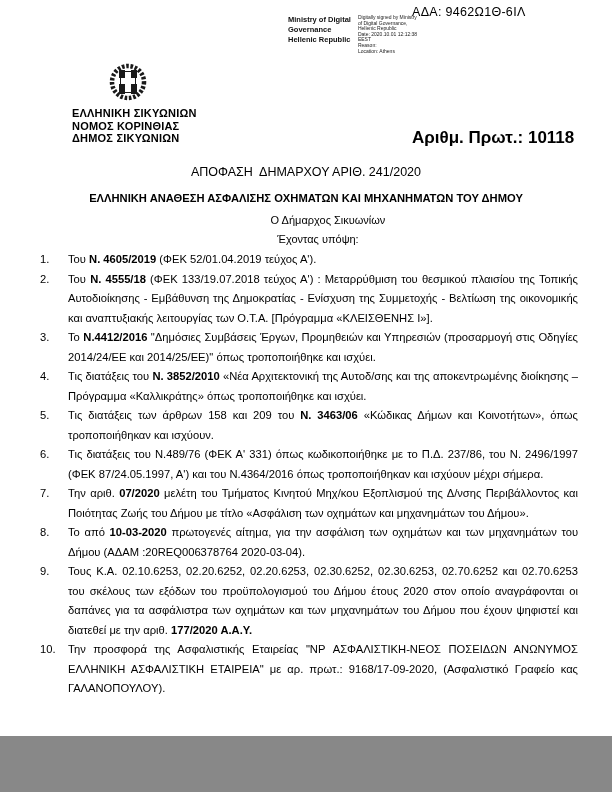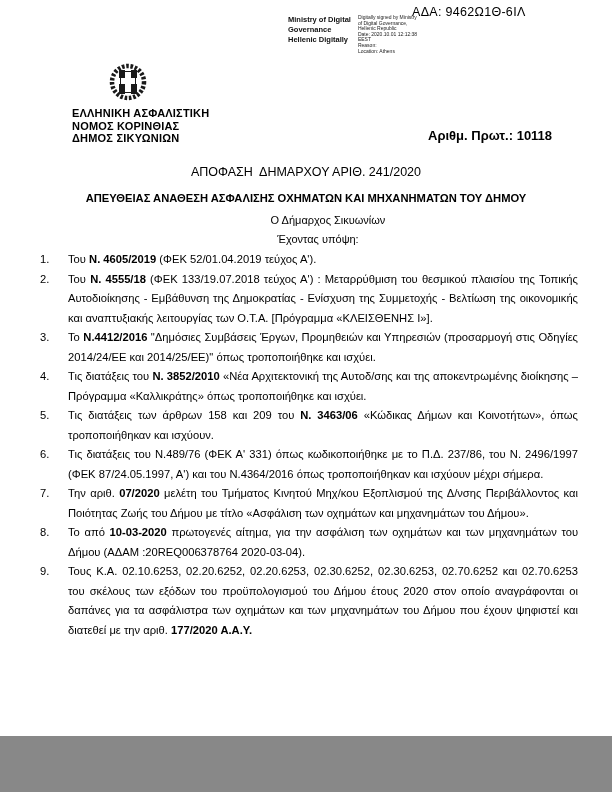--- a/index.html
+++ b/index.html
@@ -15,21 +15,21 @@
   
   .ada{position:absolute;left:412px;top:5px;font-size:12.5px;letter-spacing:.3px;}
   
   .sig-block{position:absolute;left:288px;top:15px;display:flex;gap:7px;align-items:flex-start;}
   .sig-authority{font-size:7.5px;font-weight:bold;line-height:10px;color:#111;white-space:pre-line;}
   .sig-details{font-size:5px;line-height:5.6px;color:#222;white-space:pre-line;transform-origin:left top;}
   
   .org-header{position:absolute;left:72px;top:60px;}
   .emblem{display:block;margin-left:36px;margin-bottom:3px;}
   .org-line{font-size:11px;font-weight:bold;line-height:12.5px;letter-spacing:.2px;}
-  .protocol{position:absolute;left:428px;top:128px;font-size:13px;font-weight:bold;}
+  .protocol{position:absolute;left:412px;top:128px;font-size:17px;font-weight:bold;}
   
   .title{position:absolute;top:165px;left:0;width:100%;text-align:center;font-size:12.5px;font-weight:normal;white-space:pre-wrap;}
   .subtitle{position:absolute;top:192px;left:0;width:100%;text-align:center;font-size:11.2px;font-weight:bold;}
   .issuer{position:absolute;top:214px;left:0;width:100%;text-align:center;font-size:11px;margin-left:22px;}
   .preamble{position:absolute;top:233px;left:12px;width:100%;text-align:center;font-size:11px;}
   
   .list{position:absolute;top:250px;left:40px;width:538px;margin:0;padding:0;list-style:none;font-size:11.2px;line-height:19.5px;}
   .item{display:flex;}
   .num{width:28px;flex:none;}
   .txt{flex:1;text-align:justify;}
@@ -39,47 +39,47 @@
 </head>
 <body>
 
 <div class="page">
 
   <div class="ada"><span>ΑΔΑ:</span> <span>9462Ω1Θ-6ΙΛ</span></div>
 
   <div class="sig-block">
     <div class="sig-authority">Ministry of Digital
 Governance
-Hellenic Digitally</div>
+Hellenic Republic</div>
     <div class="sig-details">Digitally signed by Ministry
 of Digital Governance,
 Hellenic Republic
 Date: 2020.10.01 12:12:38
 EEST
 Reason:
 Location: Athens</div>
   </div>
 
   <div class="org-header">
     <svg class="emblem" width="40" height="44" viewBox="0 0 40 44" aria-hidden="true">
       <circle cx="20" cy="22" r="16" fill="none" stroke="#1a1a1a" stroke-width="4.5" stroke-dasharray="2.6 1.7"></circle>
       <rect x="11" y="10" width="18" height="24" fill="#1a1a1a"></rect>
       <rect x="17" y="10" width="6" height="24" fill="#ffffff"></rect>
       <rect x="11" y="18" width="18" height="6" fill="#ffffff"></rect>
       <rect x="12.5" y="11.5" width="15" height="21" fill="none" stroke="#1a1a1a" stroke-width="1"></rect>
     </svg>
-    <div class="org-line">ΕΛΛΗΝΙΚΗ ΑΣΦΑΛΙΣΤΙΚΗ</div>
+    <div class="org-line">ΕΛΛΗΝΙΚΗ ΣΙΚΥΩΝΙΩΝ</div>
     <div class="org-line">ΝΟΜΟΣ ΚΟΡΙΝΘΙΑΣ</div>
     <div class="org-line">ΔΗΜΟΣ ΣΙΚΥΩΝΙΩΝ</div>
   </div>
 
   <div class="protocol">Αριθμ. Πρωτ.: 10118</div>
 
   <div class="title">ΑΠΟΦΑΣΗ  ΔΗΜΑΡΧΟΥ ΑΡΙΘ. 241/2020</div>
-  <div class="subtitle">ΑΠΕΥΘΕΙΑΣ ΑΝΑΘΕΣΗ ΑΣΦΑΛΙΣΗΣ ΟΧΗΜΑΤΩΝ ΚΑΙ ΜΗΧΑΝΗΜΑΤΩΝ ΤΟΥ ΔΗΜΟΥ</div>
+  <div class="subtitle">ΕΛΛΗΝΙΚΗ ΑΝΑΘΕΣΗ ΑΣΦΑΛΙΣΗΣ ΟΧΗΜΑΤΩΝ ΚΑΙ ΜΗΧΑΝΗΜΑΤΩΝ ΤΟΥ ΔΗΜΟΥ</div>
   <div class="issuer">Ο Δήμαρχος Σικυωνίων</div>
   <div class="preamble">Έχοντας υπόψη:</div>
 
   <ol class="list">
       <li class="item">
         <span class="num">1.</span>
         <div class="txt"><span>Του </span><b>Ν. 4605/2019</b><span> (ΦΕΚ 52/01.04.2019 τεύχος Α').</span></div>
       </li>
       <li class="item">
         <span class="num">2.</span>
@@ -106,17 +106,21 @@
         <div class="txt"><span>Την αριθ. </span><b>07/2020</b><span> μελέτη του Τμήματος Κινητού Μηχ/κου Εξοπλισμού της Δ/νσης Περιβάλλοντος και Ποιότητας Ζωής του Δήμου με τίτλο «Ασφάλιση των οχημάτων και μηχανημάτων του Δήμου».</span></div>
       </li>
       <li class="item">
         <span class="num">8.</span>
         <div class="txt"><span>Το από </span><b>10-03-2020</b><span> πρωτογενές αίτημα, για την ασφάλιση των οχημάτων και των μηχανημάτων του Δήμου (ΑΔΑΜ :20REQ006378764 2020-03-04).</span></div>
       </li>
       <li class="item">
         <span class="num">9.</span>
         <div class="txt"><span>Τους Κ.Α. 02.10.6253, 02.20.6252, 02.20.6253, 02.30.6252, 02.30.6253, 02.70.6252 και 02.70.6253 του σκέλους των εξόδων του προϋπολογισμού του Δήμου έτους 2020 στον οποίο αναγράφονται οι δαπάνες για τα ασφάλιστρα των οχημάτων και των μηχανημάτων του Δήμου που έχουν ψηφιστεί και διατεθεί με την αριθ. </span><b>177/2020 Α.Α.Υ.</b></div>
       </li>
+      <li class="item">
+        <span class="num">10.</span>
+        <div class="txt"><span>Την προσφορά της Ασφαλιστικής Εταιρείας "NP ΑΣΦΑΛΙΣΤΙΚΗ-ΝΕΟΣ ΠΟΣΕΙΔΩΝ ΑΝΩΝΥΜΟΣ ΕΛΛΗΝΙΚΗ ΑΣΦΑΛΙΣΤΙΚΗ ΕΤΑΙΡΕΙΑ" με αρ. πρωτ.: 9168/17-09-2020, (Ασφαλιστικό Γραφείο κας ΓΑΛΑΝΟΠΟΥΛΟΥ).</span></div>
+      </li>
     </ol>
 
   <div class="page-num">1</div>
 
 </div>
 
 </body></html>

